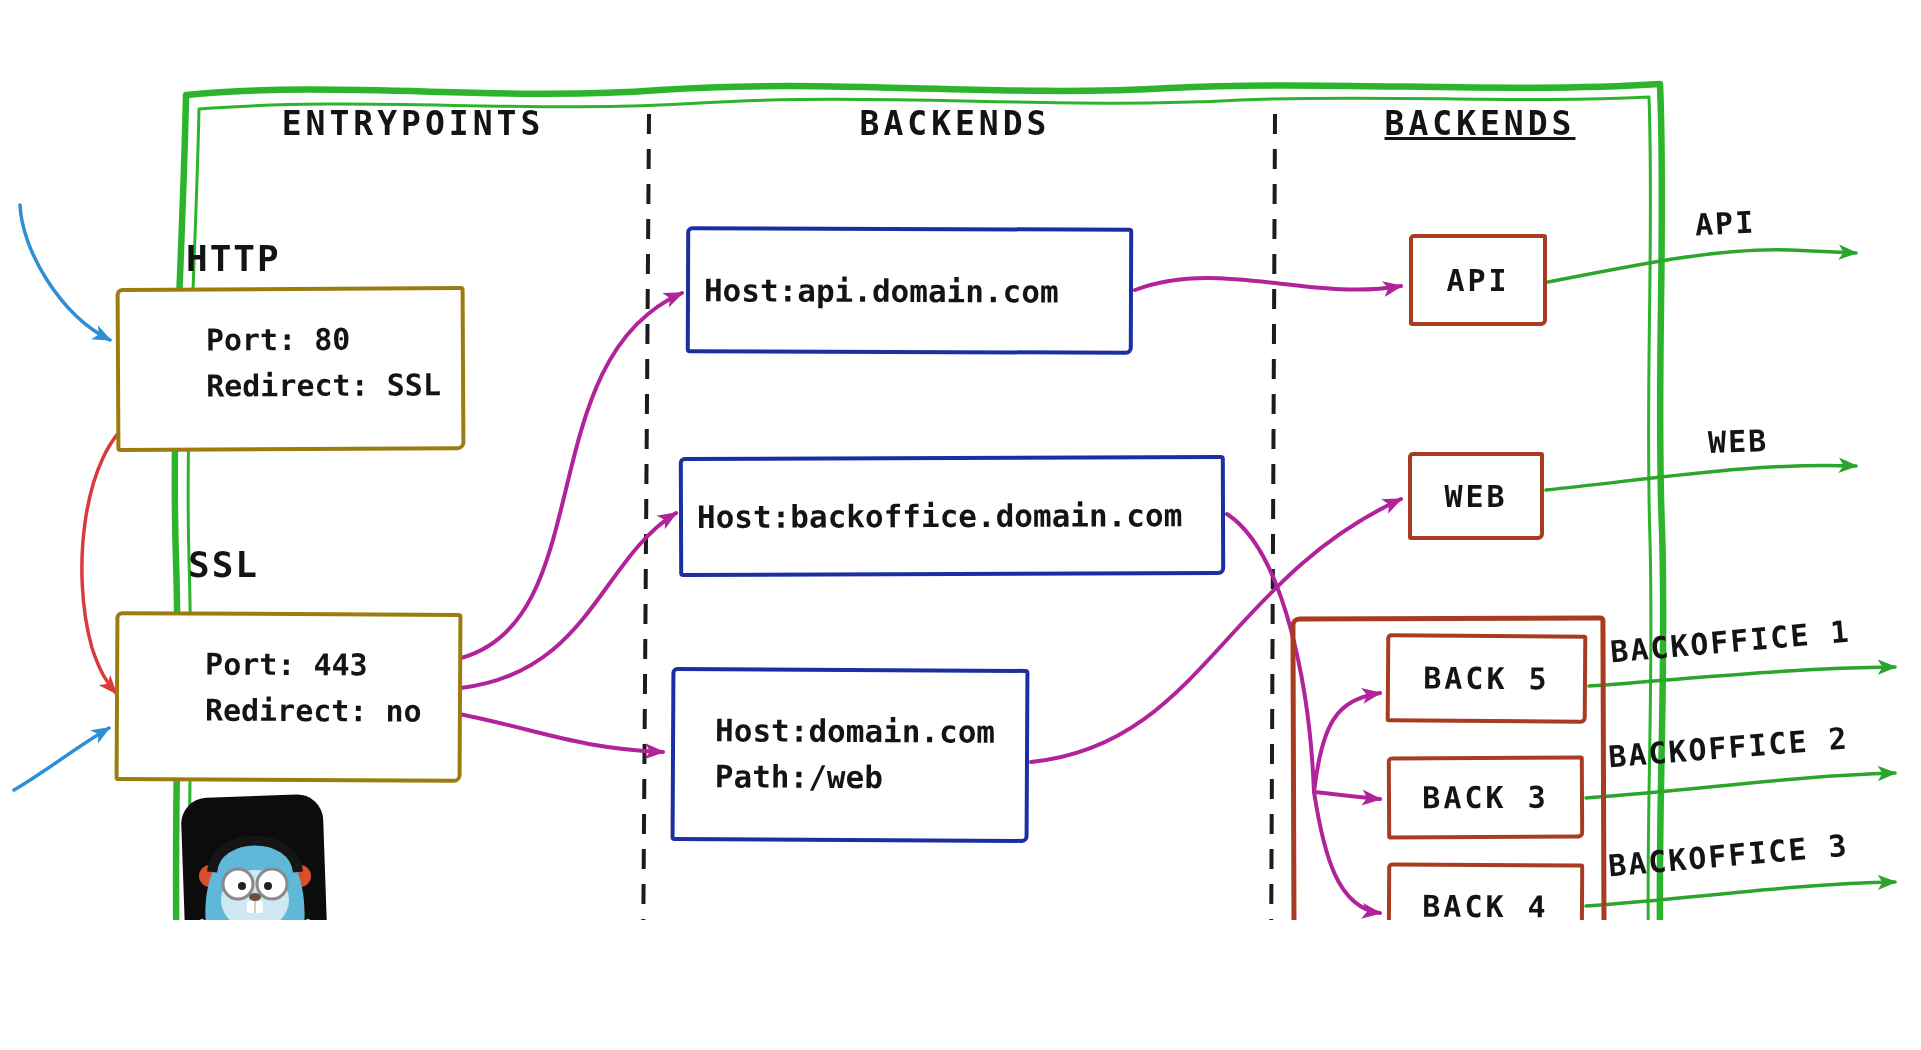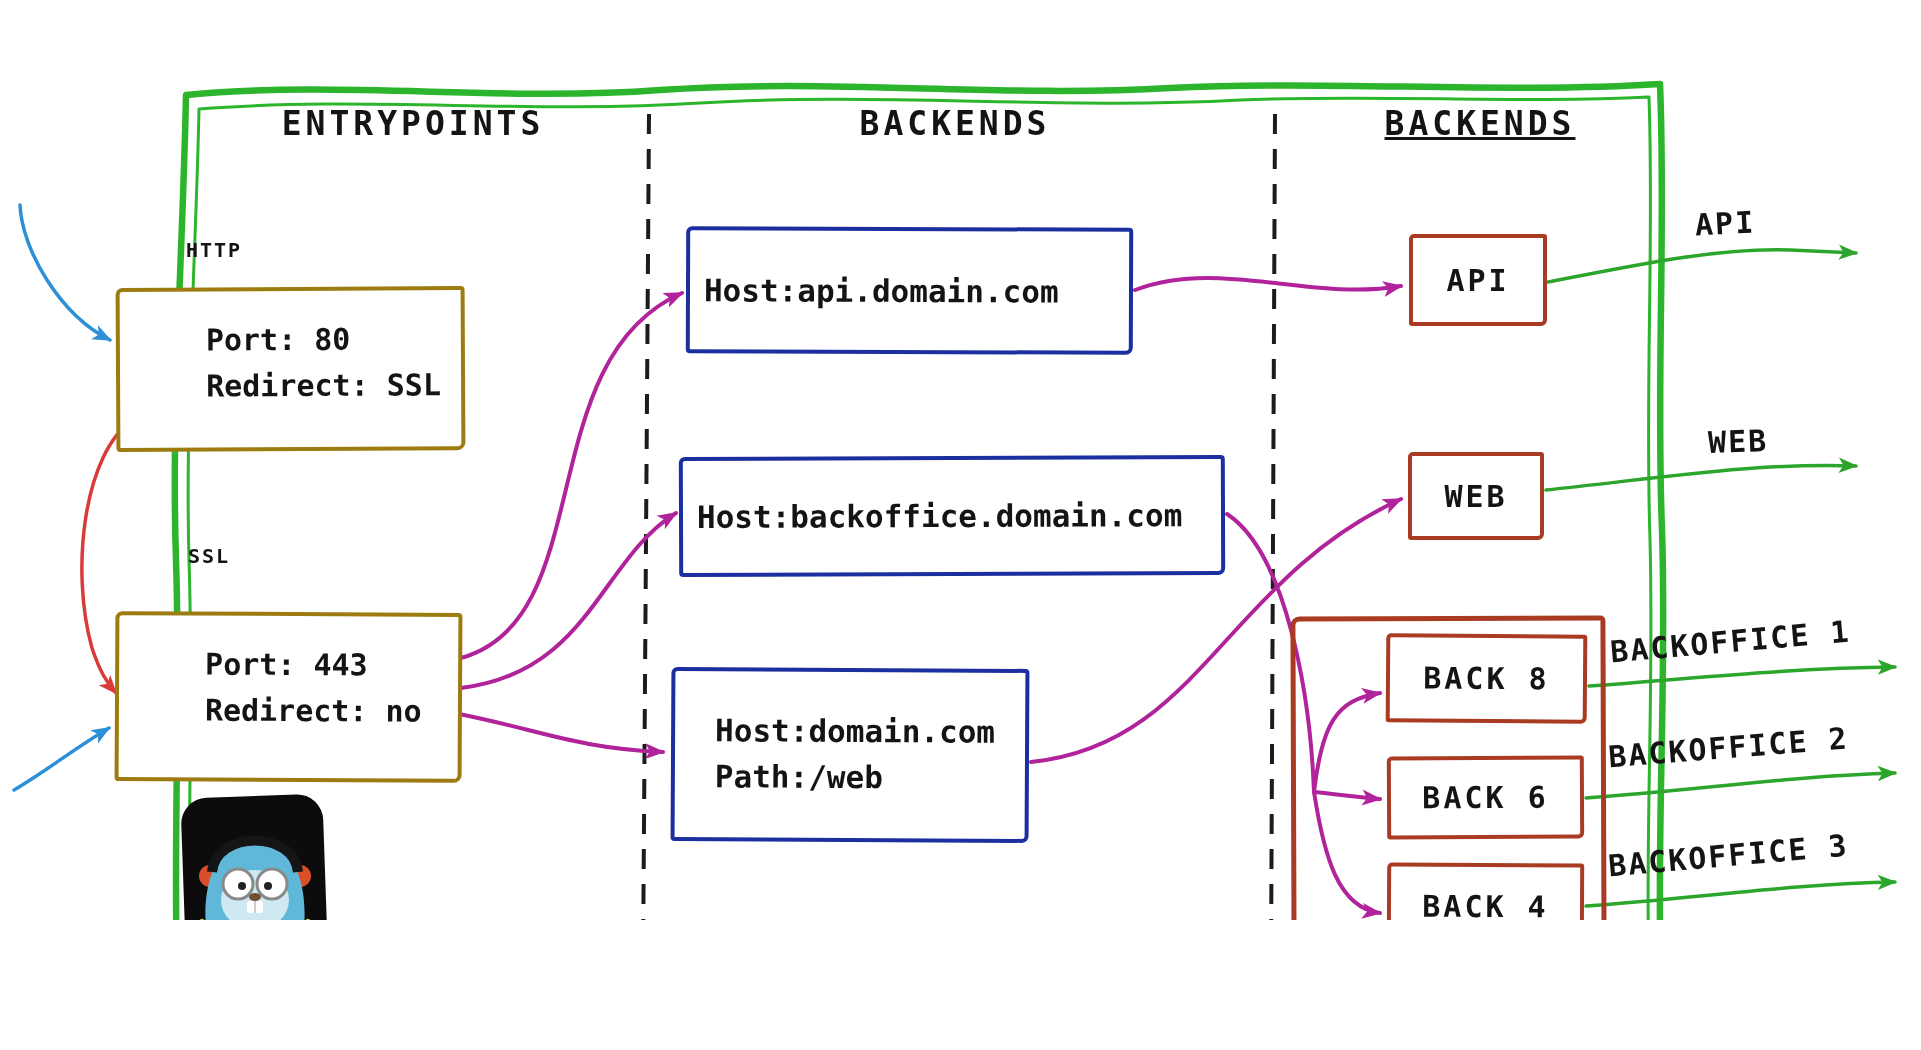--- a/index.html
+++ b/index.html
@@ -1,21 +1,21 @@
 <!DOCTYPE html>
 <html><head>
 <meta charset="utf-8">
 <style>
   html,body{margin:0;padding:0;background:#ffffff;}
   #canvas{position:relative;width:1921px;height:920px;background:#fff;overflow:hidden;
     font-family:"DejaVu Sans Mono","Liberation Mono",monospace;color:#141414;}
   #art{position:absolute;left:0;top:0;}
   .lbl{position:absolute;font-weight:bold;white-space:nowrap;}
   .hdr{font-size:33px;letter-spacing:4px;transform:translateX(-50%);top:104px;}
-  .eplbl{font-size:20px;letter-spacing:2px;}
+  .eplbl{font-size:36px;letter-spacing:2px;}
   .box{position:absolute;box-sizing:border-box;border-style:solid;background:#fff;font-weight:bold;}
   .ep{border-width:4px;border-radius:7px 4px 8px 4px;font-size:30px;line-height:46px;padding:26px 8px 0 86px;}
   .fe{border-width:4px;border-radius:6px 4px 7px 4px;font-size:31px;}
   .fe-center{display:flex;align-items:center;padding-left:14px;}
   .fe-multi{padding:36px 0 0 40px;line-height:46px;}
   .be{border-width:4px;border-radius:5px 3px 6px 3px;display:flex;align-items:center;justify-content:center;
       font-size:30px;letter-spacing:3px;}
   .bigbe{position:absolute;box-sizing:border-box;border-width:5px;border-style:solid;background:transparent;
       border-radius:9px 5px 10px 5px;}
   .exit{font-size:30px;letter-spacing:2px;}
@@ -119,24 +119,24 @@
   <div class="box be" style="left: 1409px; top: 234px; width: 138px; height: 92px; border-color: rgb(169, 59, 34);">
     <span>API</span>
   </div>
   <div class="box be" style="left: 1408px; top: 452px; width: 136px; height: 88px; border-color: rgb(169, 59, 34);">
     <span>WEB</span>
   </div>
 
   <div class="bigbe" style="left: 1291px; top: 616px; width: 315px; height: 337px; transform: rotate(-0.2deg); border-color: rgb(169, 59, 34);"></div>
 
   <div class="box be" style="left: 1386px; top: 634px; width: 201px; height: 89px; transform: rotate(0.4deg); border-color: rgb(169, 59, 34);">
-    <span>BACK 8</span>
+    <span>BACK 5</span>
   </div>
   <div class="box be" style="left: 1387px; top: 756px; width: 197px; height: 83px; transform: rotate(-0.3deg); border-color: rgb(169, 59, 34);">
-    <span>BACK 6</span>
+    <span>BACK 3</span>
   </div>
   <div class="box be" style="left: 1387px; top: 863px; width: 197px; height: 87px; transform: rotate(0.3deg); border-color: rgb(169, 59, 34);">
     <span>BACK 4</span>
   </div>
 
   <div class="lbl exit" style="left:1695px;top:206px;transform:rotate(-3deg);">API</div>
   <div class="lbl exit" style="left:1708px;top:424px;transform:rotate(-2deg);">WEB</div>
   <div class="lbl exit" style="left:1610px;top:624px;transform:rotate(-5deg);">BACKOFFICE 1</div>
   <div class="lbl exit" style="left:1608px;top:730px;transform:rotate(-4.5deg);">BACKOFFICE 2</div>
   <div class="lbl exit" style="left:1608px;top:838px;transform:rotate(-5deg);">BACKOFFICE 3</div>

